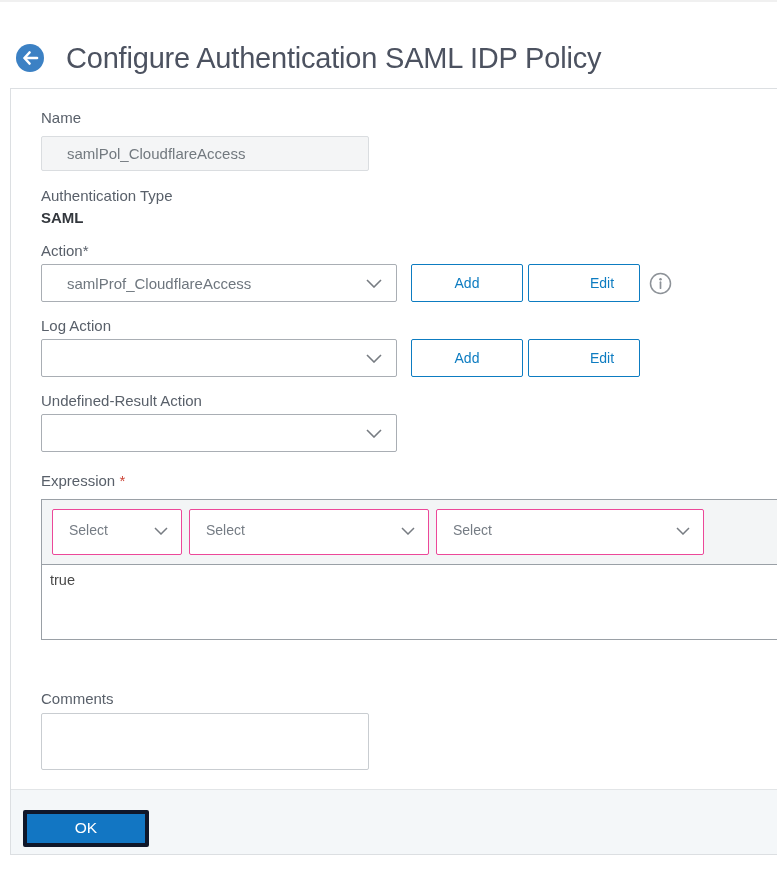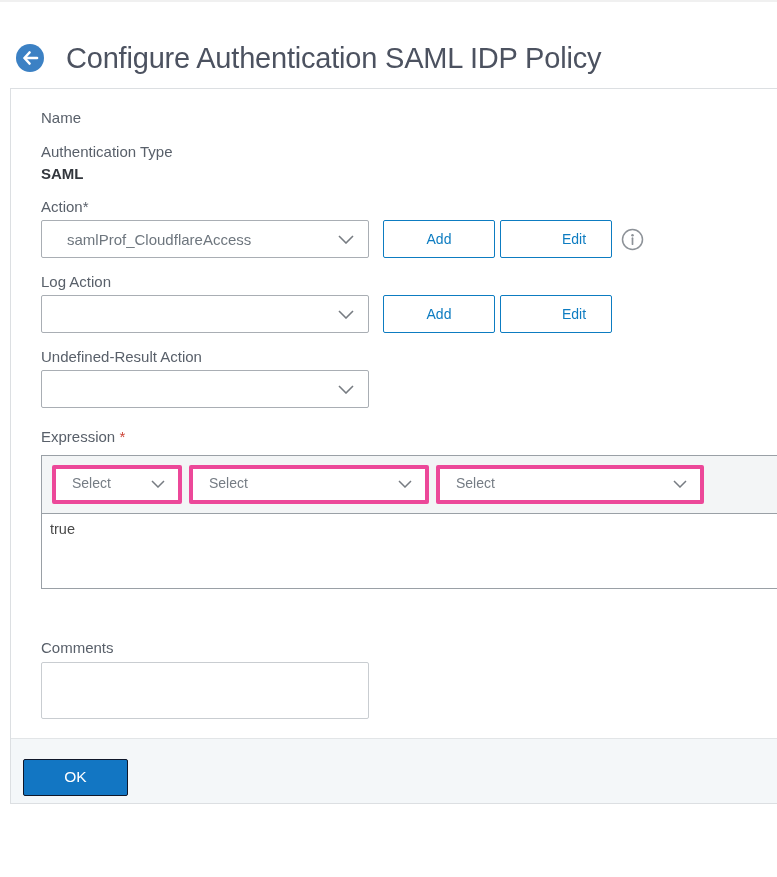--- a/index.html
+++ b/index.html
@@ -56,21 +56,21 @@
     margin-top: 3px; font-size: 15px; font-weight: bold; color: #33373d;
     line-height: 19px;
   }
 
   .mt-16 { margin-top: 16px; }
   .mt-15 { margin-top: 15px; }
 
   .field-row { display: flex; align-items: center; margin-top: 4px; }
 
   .dropdown {
-    width: 328px; height: 38px;
+    width: 356px; height: 38px;
     background: #ffffff; border: 1px solid #a9aeb4; border-radius: 2px;
     display: flex; align-items: center; justify-content: space-between;
     padding: 0 14px 0 25px; cursor: pointer;
   }
   .dropdown .dd-value {
     font-size: 15px; color: #6e767e;
     overflow: hidden; white-space: nowrap;
   }
   .chevron { flex: 0 0 auto; display: block; }
 
@@ -92,22 +92,22 @@
     border: 1px solid #9aa0a6;
     background: #ffffff;
   }
   .expr-toolbar {
     background: #f3f5f6;
     border-bottom: 1px solid #9aa0a6;
     padding: 9px 0 9px 10px;
     display: flex; gap: 7px; align-items: center;
   }
   .mini-select {
-    height: 39px; background: #ffffff;
-    border: 4px solid #ec4899; border-radius: 2px;
+    height: 46px; background: #ffffff;
+    border: 1px solid #ec4899; border-radius: 2px;
     display: flex; align-items: center; justify-content: space-between;
     padding: 0 13px 4px 16px; cursor: pointer;
   }
   .mini-select .dd-value { font-size: 14px; color: #757c84; }
   .w-130 { width: 130px; }
   .w-240 { width: 240px; }
   .w-268 { width: 268px; }
 
   .expr-textarea {
     display: block; width: 100%; height: 74px;
@@ -130,22 +130,22 @@
   
   .panel-footer {
     margin-top: 19px; height: 66px; width: 100%;
     background: #f4f7f9;
     border-top: 1px solid #e2e5e7;
     border-bottom: 1px solid #dcdfe2;
     display: flex; align-items: center;
     padding-left: 12px;
   }
   .btn-ok {
-    width: 105px; height: 37px;
-    background: #1276c3; border: 1px solid #0f172a; border-radius: 2px;
+    width: 126px; height: 37px;
+    background: #1276c3; border: 4px solid #0f172a; border-radius: 2px;
     color: #ffffff; font-size: 15.5px; cursor: pointer;
     font-family: "Liberation Sans", sans-serif;
     margin-top: 12px;
   }
   .btn-close {
     margin-left: 13px;
     width: 122px; height: 37px;
     background: #ffffff; border: 1px solid #949aa2; border-radius: 2px;
     color: #404754; font-size: 15.5px; cursor: pointer;
     font-family: "Liberation Sans", sans-serif;
@@ -165,20 +165,21 @@
       </svg>
     </span>
   </button>
   <h1 class="page-title">Configure Authentication SAML IDP Policy</h1>
 </div>
 
 <div class="panel">
   <div class="panel-body">
 
     <div class="field-label">Name</div>
+    <input class="name-input" readonly="" value="samlPol_CloudflareAccess" style="">
 
     <div class="field-label mt-16">Authentication Type</div>
     <div class="static-value">SAML</div>
 
     <div class="field-label mt-15">Action*</div>
     <div class="field-row">
       <div class="dropdown">
         <span class="dd-value">samlProf_CloudflareAccess</span>
         <span class="chevron">
           <svg width="16" height="9" viewBox="0 0 16 9">

